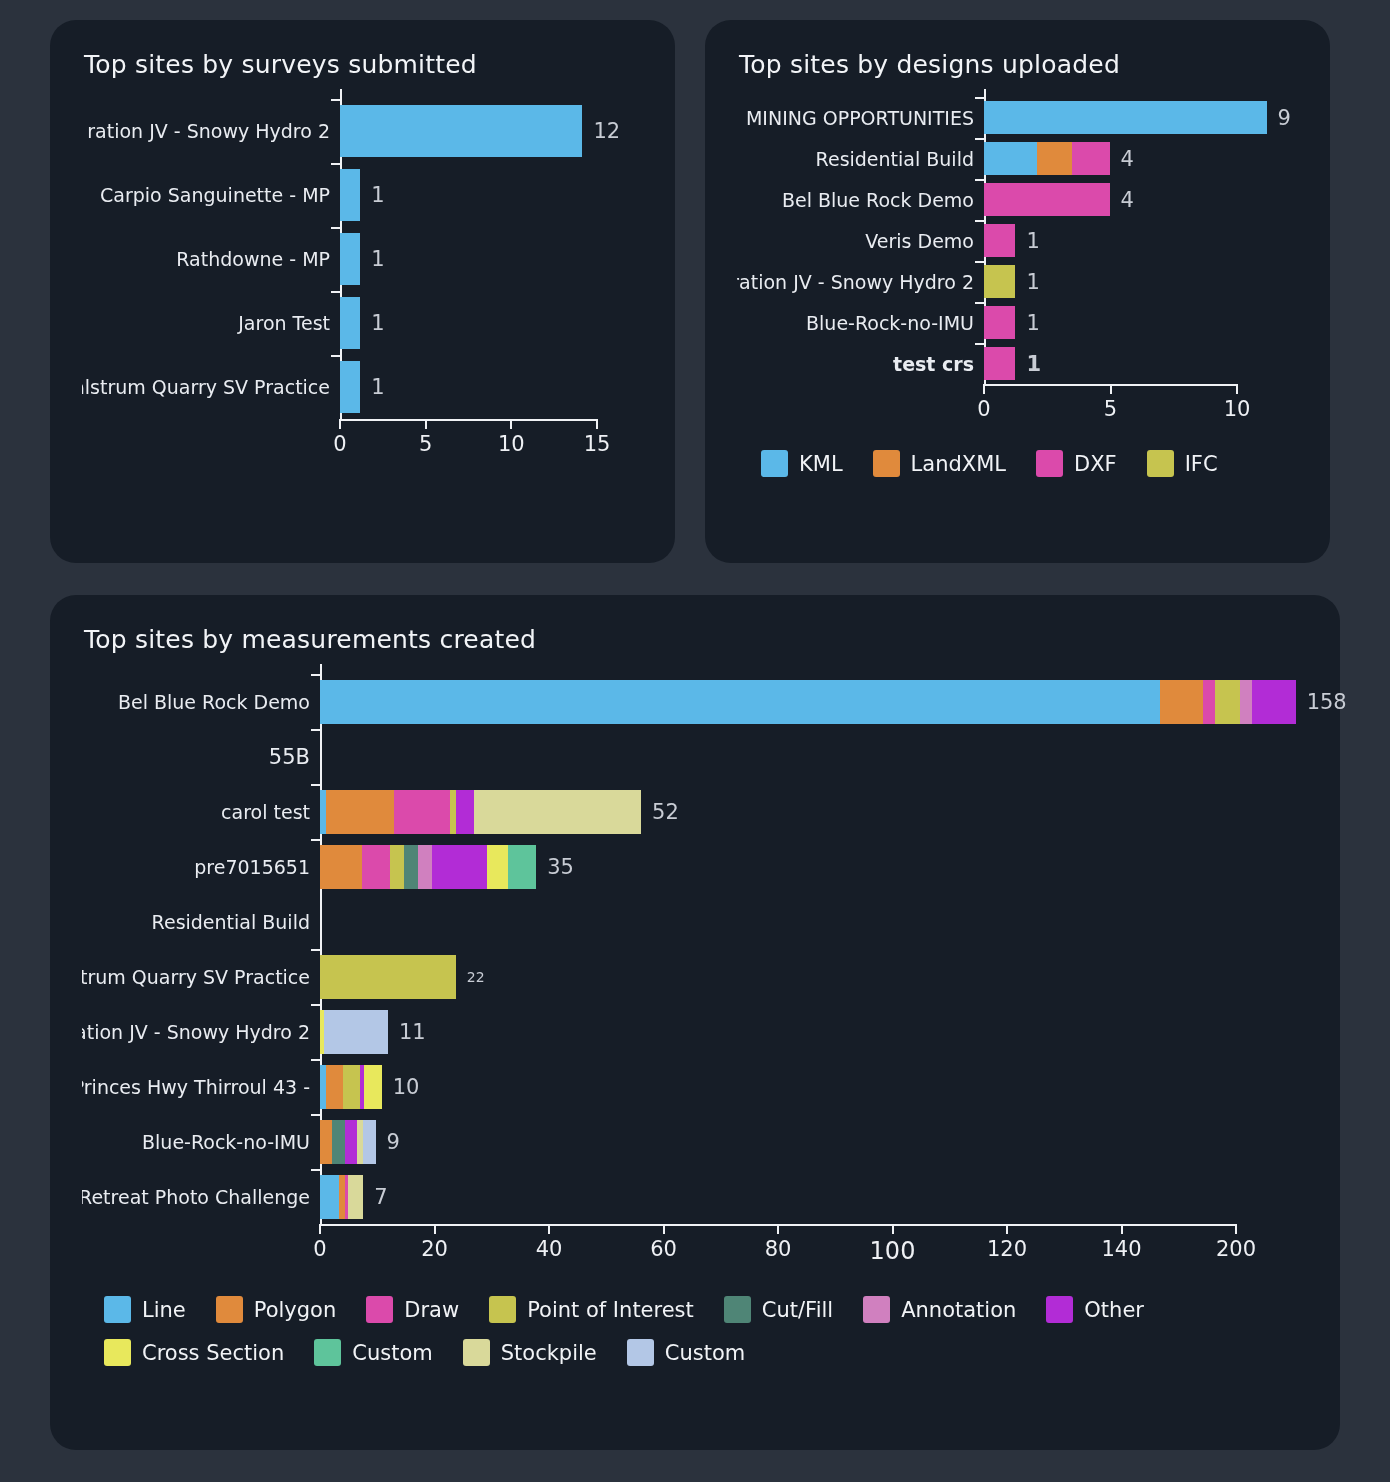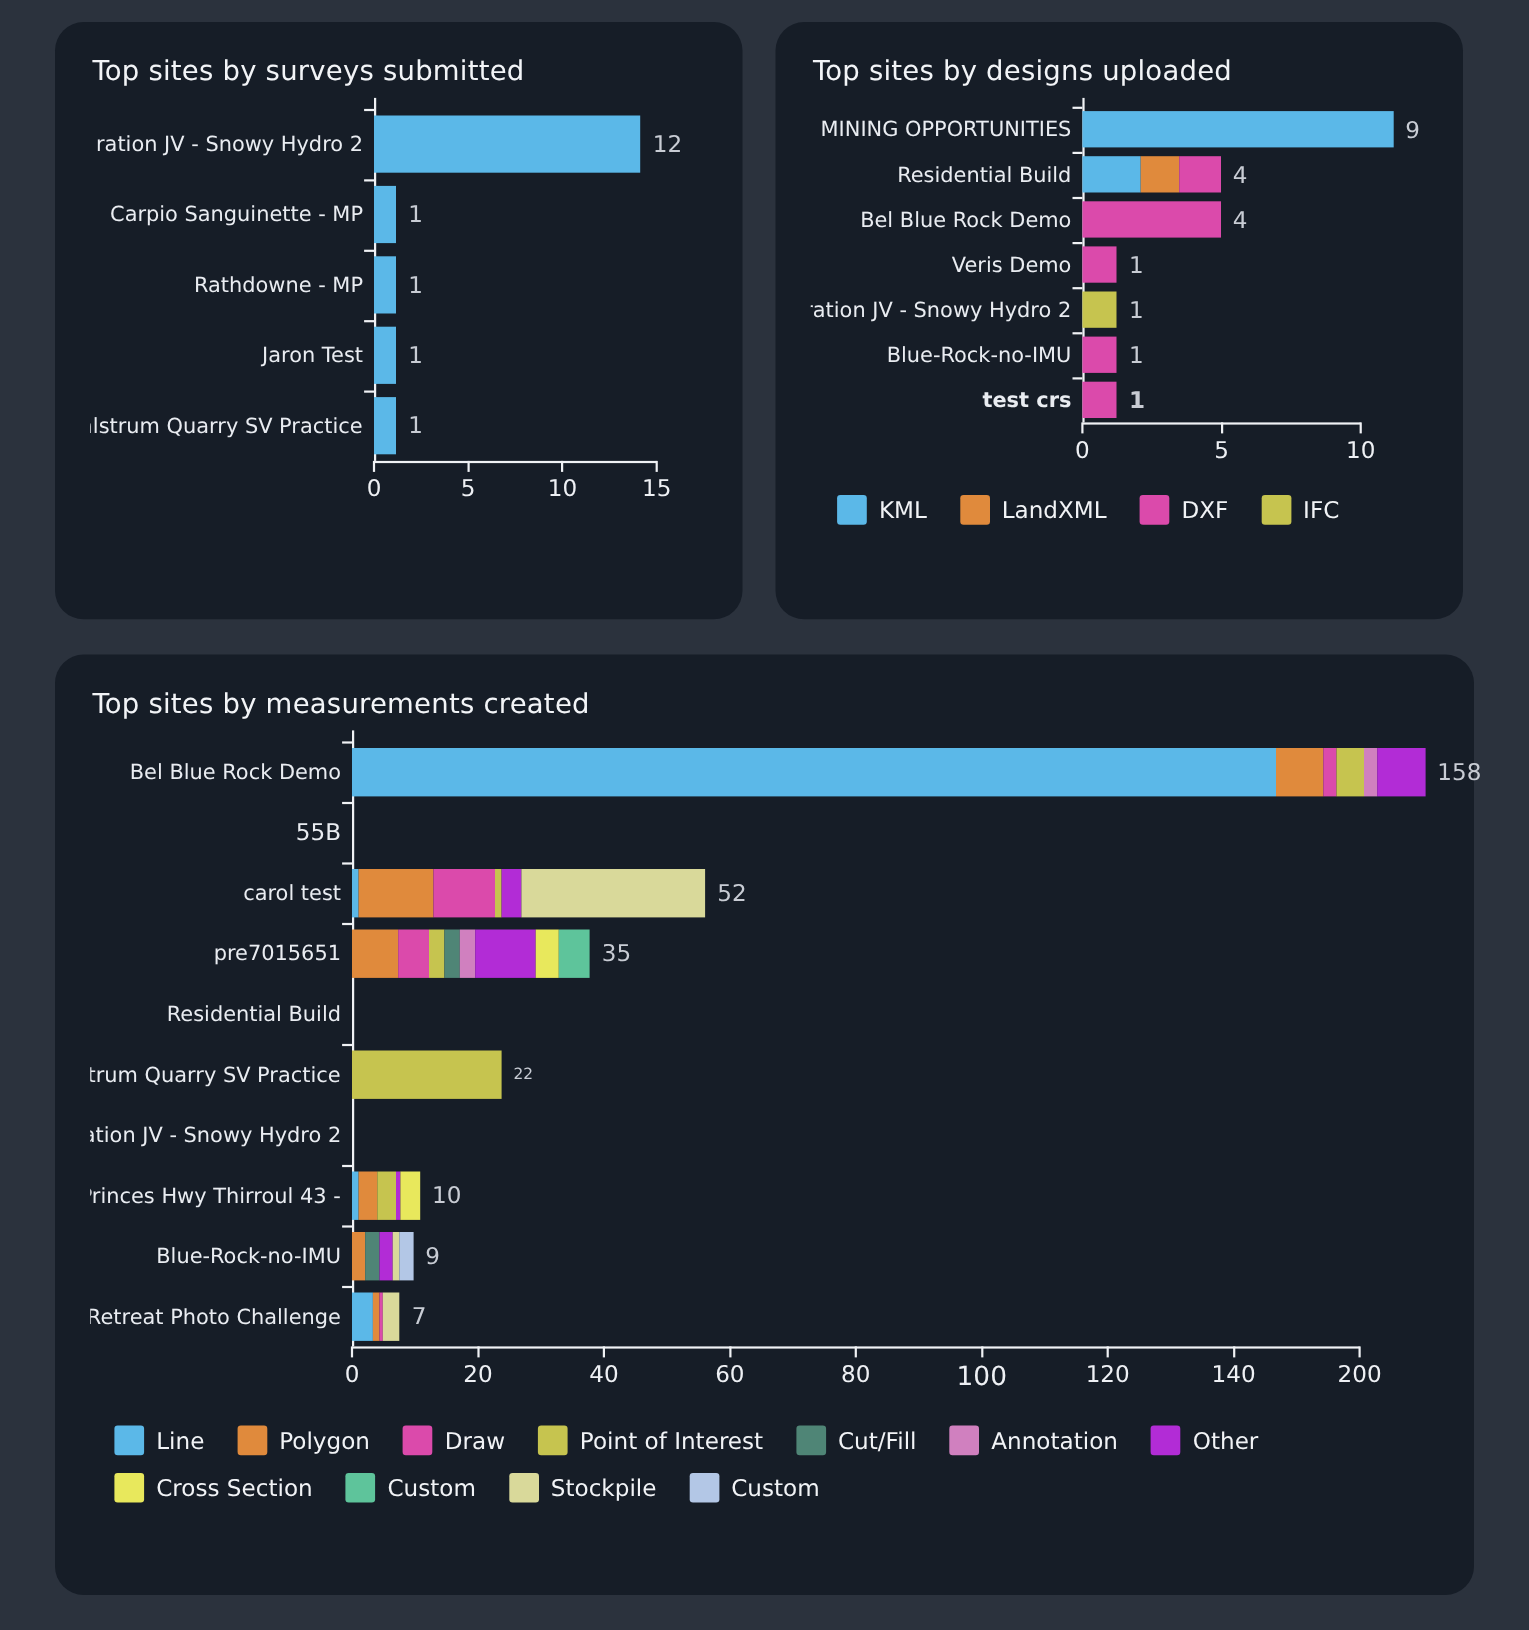--- a/index.html
+++ b/index.html
@@ -377,20 +377,28 @@
               <div class="track" style="height: 44px;">
                 <div class="tick-v" style="top: -5.5px;"></div>
                 <div class="bar" style="width: 13.75%;">
                   <div class="seg" style="flex: 22 0 0px; background: rgb(198, 196, 79);"></div>
                   <span class="bar-val" style="font-size: 14px;">22</span>
                 </div>
               </div>
             </div>
             <div class="brow" style="height: 55px;">
               <div class="ylabel" style="width: 238px; font-size: 19px;">ration JV - Snowy Hydro 2</div>
+              <div class="track" style="height: 44px;">
+                <div class="tick-v" style="top: -5.5px;"></div>
+                <div class="bar" style="width: 6.875%;">
+                  <div class="seg" style="flex: 0.6 0 0px; background: rgb(232, 232, 92);"></div>
+                  <div class="seg" style="flex: 10.4 0 0px; background: rgb(179, 199, 230);"></div>
+                  <span class="bar-val" style="font-size: 21px;">11</span>
+                </div>
+              </div>
             </div>
             <div class="brow" style="height: 55px;">
               <div class="ylabel" style="width: 238px; font-size: 19px;">- 43 Princes Hwy Thirroul</div>
               <div class="track" style="height: 44px;">
                 <div class="tick-v" style="top: -5.5px;"></div>
                 <div class="bar" style="width: 6.25%;">
                   <div class="seg" style="flex: 1 0 0px; background: rgb(91, 184, 232);"></div>
                   <div class="seg" style="flex: 3 0 0px; background: rgb(224, 138, 60);"></div>
                   <div class="seg" style="flex: 3 0 0px; background: rgb(198, 196, 79);"></div>
                   <div class="seg" style="flex: 0.7 0 0px; background: rgb(178, 44, 214);"></div>

